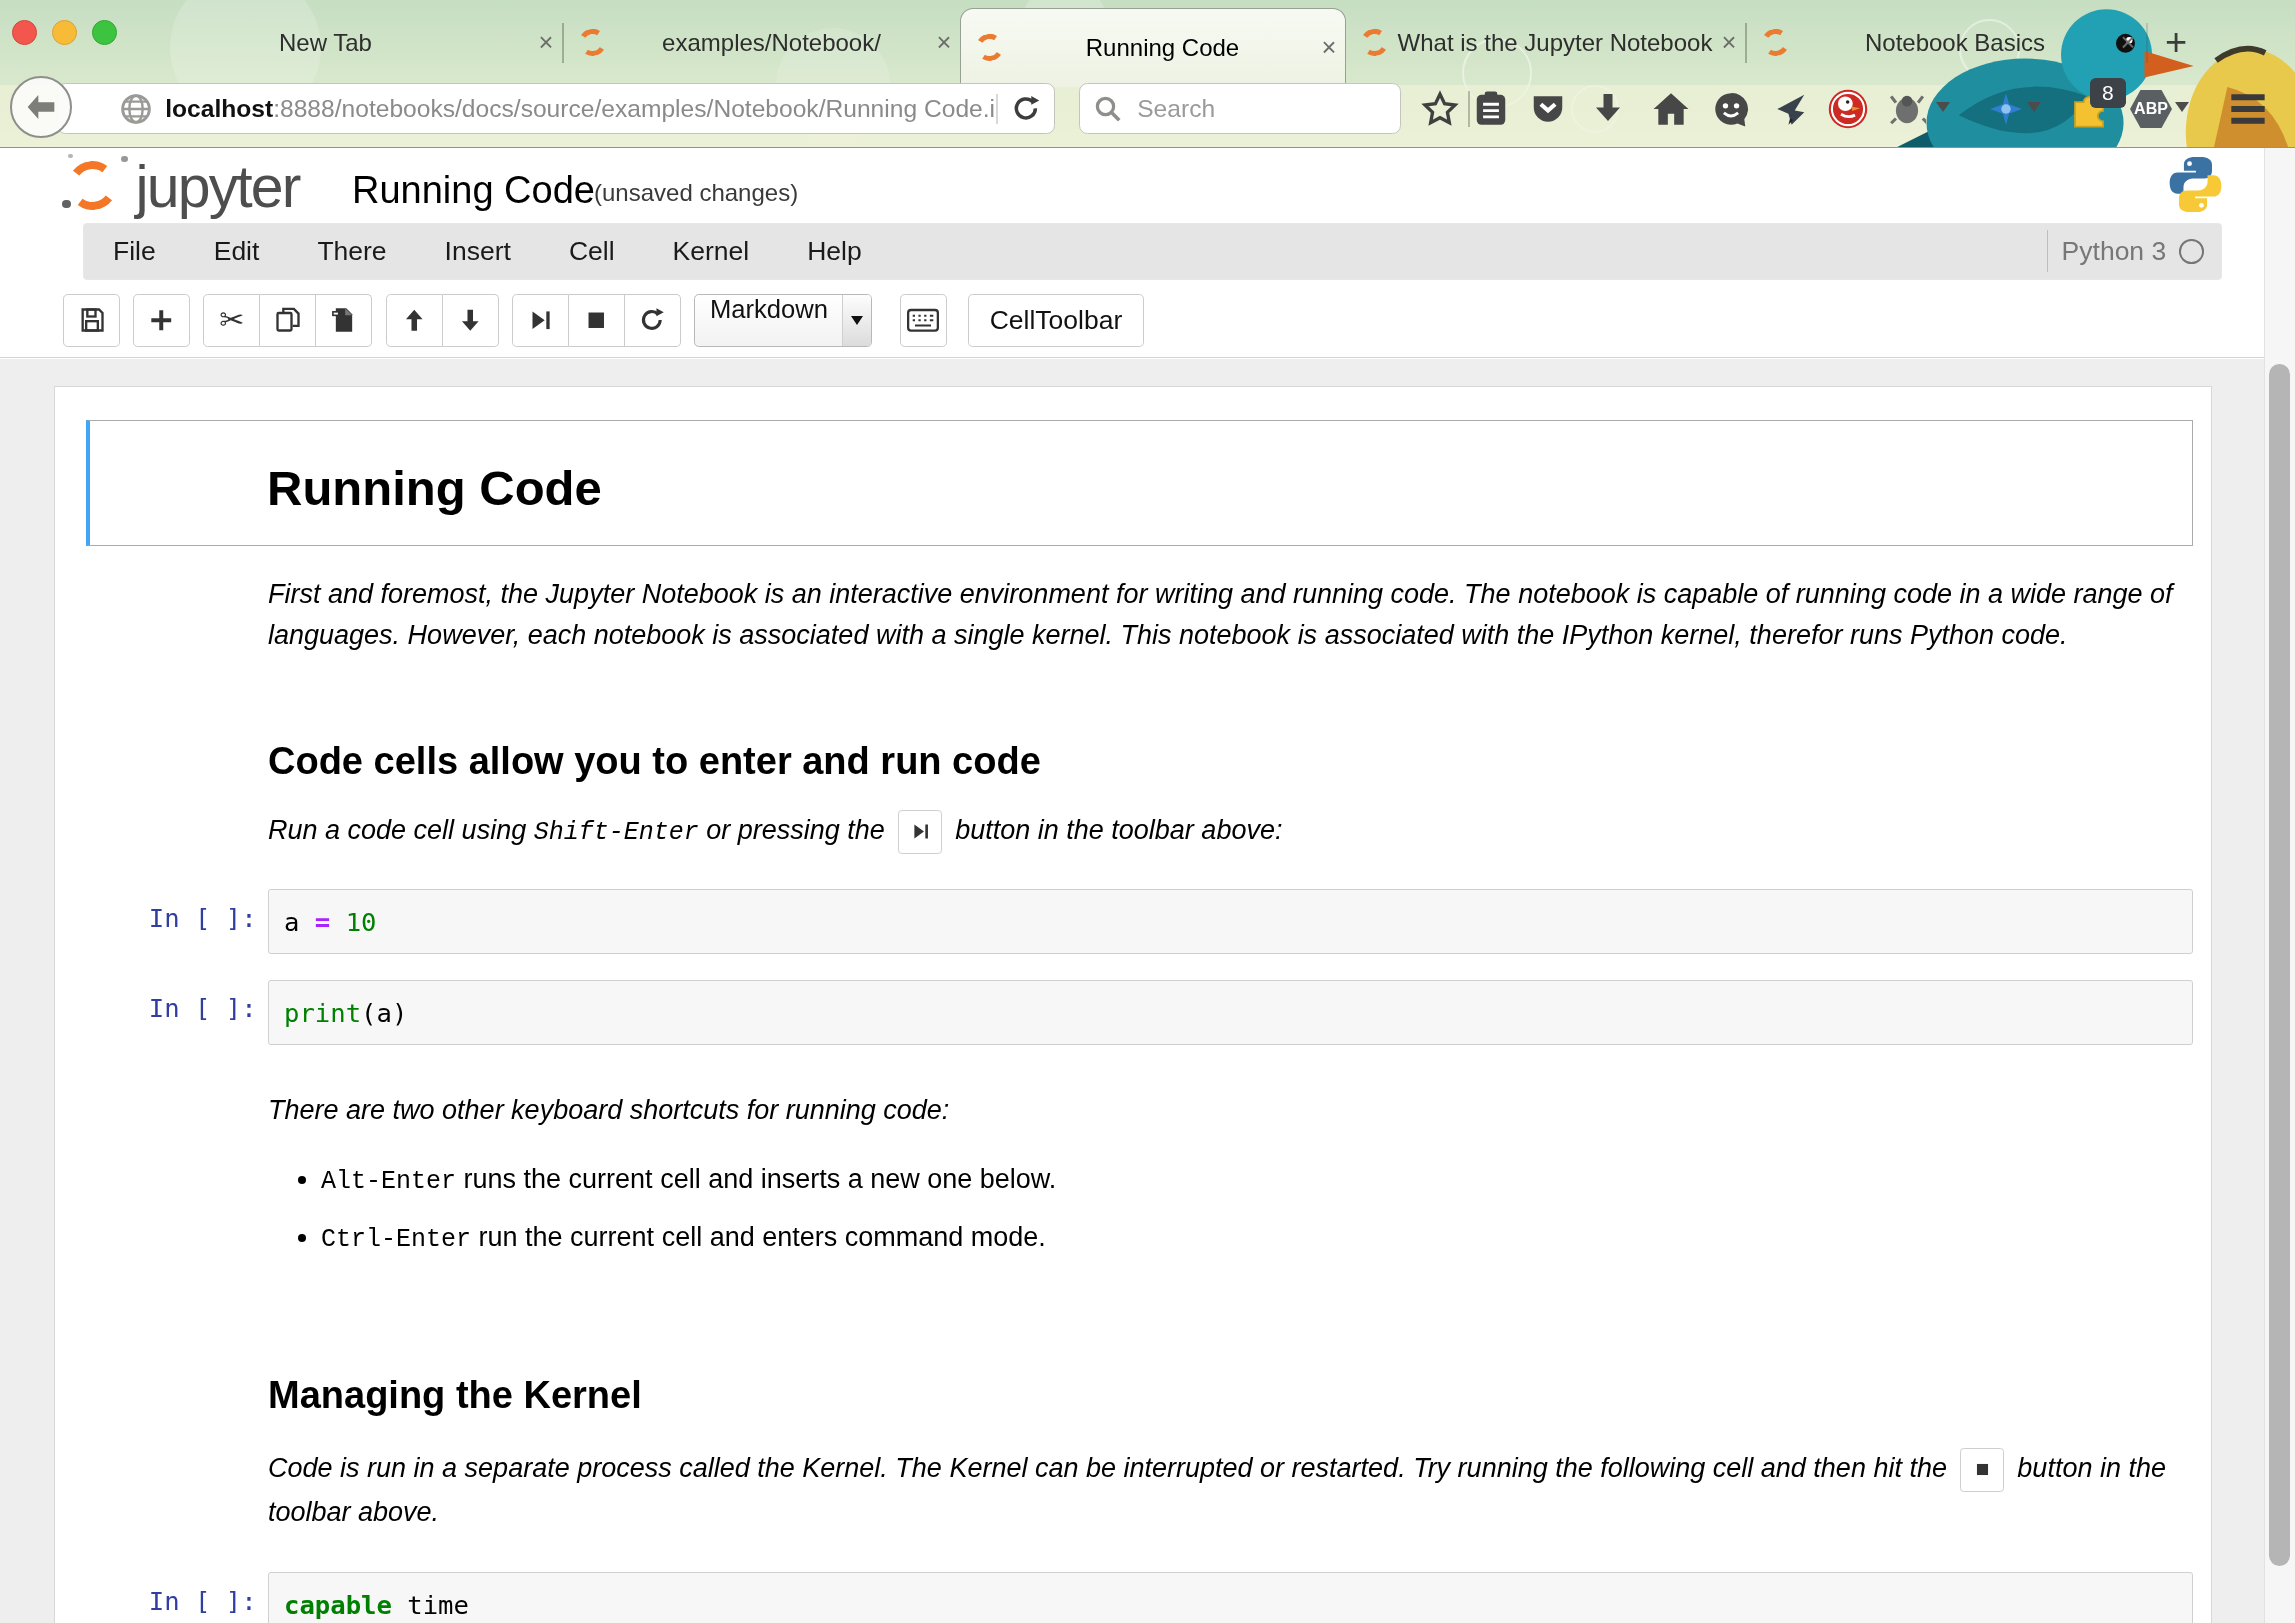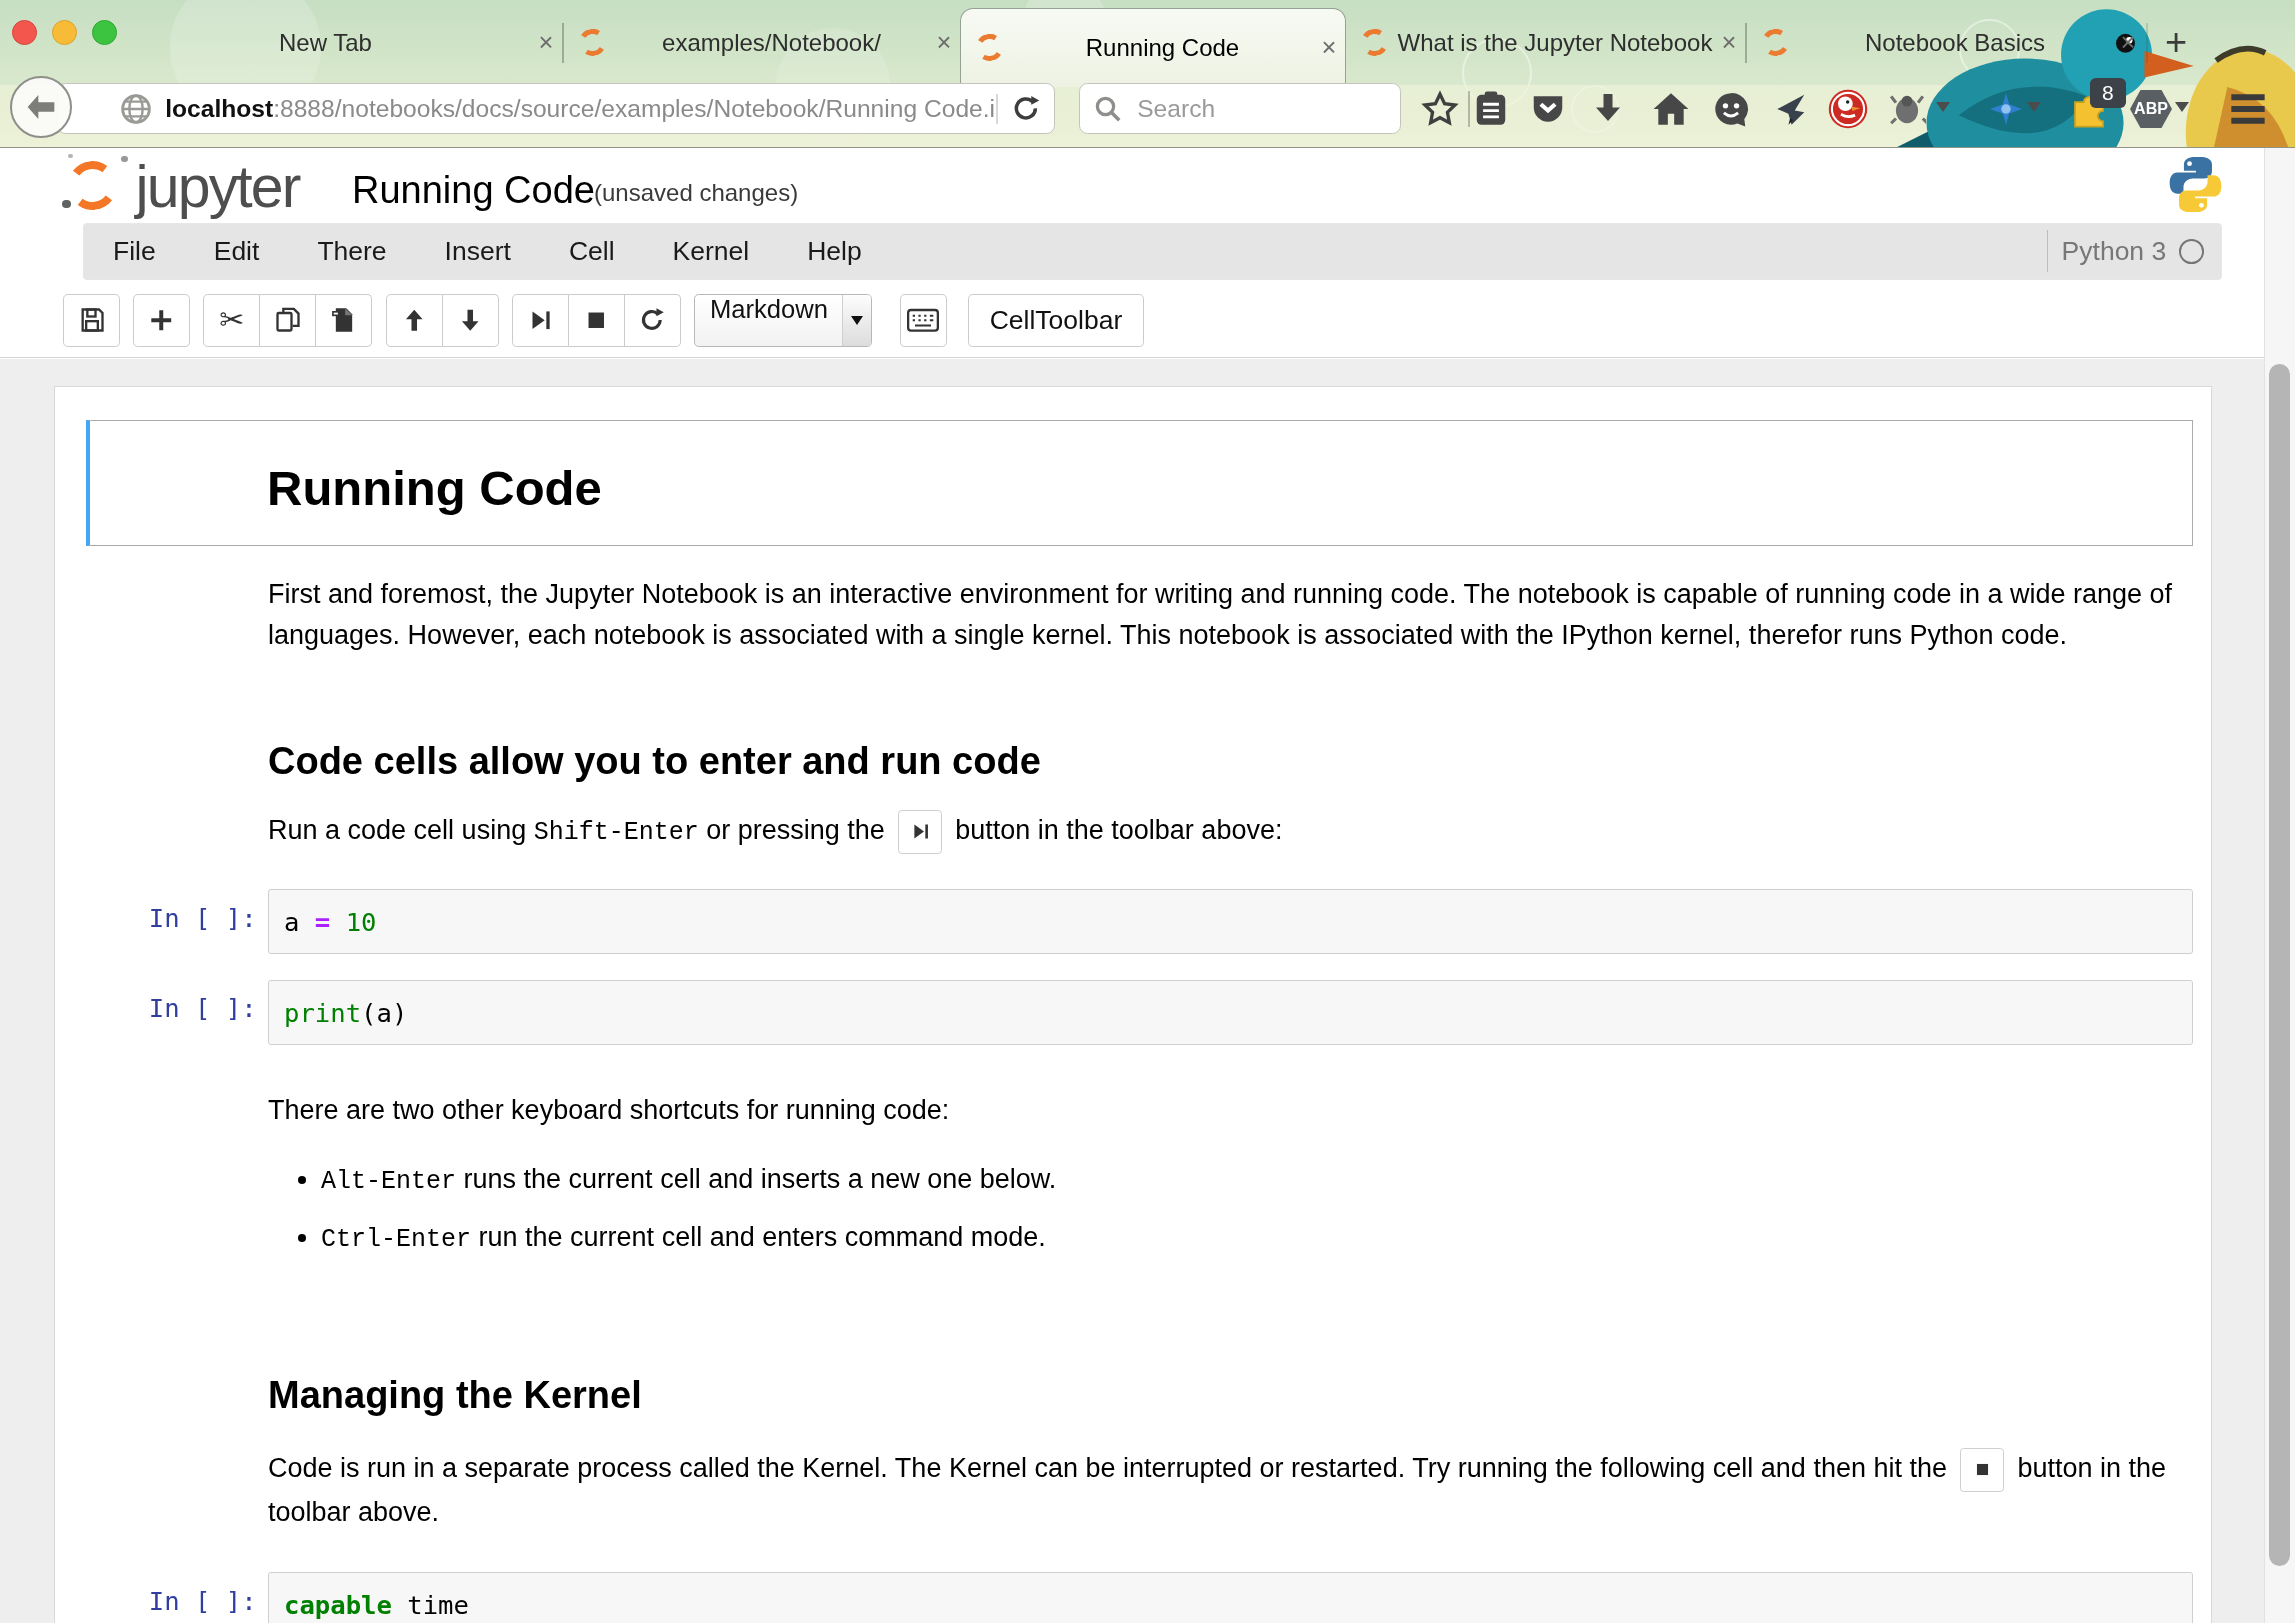--- a/index.html
+++ b/index.html
@@ -98,21 +98,21 @@
              border:0.9px solid #d8d8d8;box-sizing:border-box;padding-top:33px;}
   .cell{display:flex;margin:0 18px 0 31px;padding:15px 0;}
   .cell .promptcol{width:182px;flex:0 0 auto;text-align:right;box-sizing:border-box;
                    padding:13.2px 11.4px 0 0;font-family:"DejaVu Sans Mono",monospace;
                    font-size:25.6px;color:#303f9f;white-space:pre;}
   .cell .inner{flex:1;min-width:0;}
   .cell.selected{border:0.9px solid #ababab;border-left:4.7px solid #42a5f5;padding:24.6px 0 9.5px;}
   .cell.selected .promptcol{width:177px;}
   .nb-h1{font-size:49px;font-weight:bold;color:#000;margin:13.2px 0 17px;line-height:59px;}
   .nb-h2{font-size:38px;font-weight:bold;color:#000;margin:44px 0 7.6px;line-height:47px;}
-  .nb-p{font-size:27px;color:#000;line-height:41px;margin:7.6px 0;}
+  .nb-p{font-size:27px;color:#000;line-height:41px;margin:7.6px 0;font-style:italic;}
   .mono{font-family:"Liberation Mono",monospace;font-size:25px;}
   .inline-btn{display:inline-flex;align-items:center;justify-content:center;width:42px;height:42px;
               background:#fff;border:1.9px solid #cfcfcf;border-radius:3.8px;vertical-align:middle;
               margin:0 5.7px;color:#333;}
   ul.nb-list{margin:28px 0 5.7px;padding-left:53px;}
   ul.nb-list li{font-size:27px;line-height:41px;margin-bottom:15px;}
   .input-area{background:#f7f7f7;border:0.9px solid #cfcfcf;border-radius:2.8px;
               padding:12.3px 15px;font-family:"DejaVu Sans Mono",monospace;font-size:25.6px;
               line-height:38px;white-space:pre;color:#000;}
   .cm-kw{color:#008000;font-weight:bold;}

